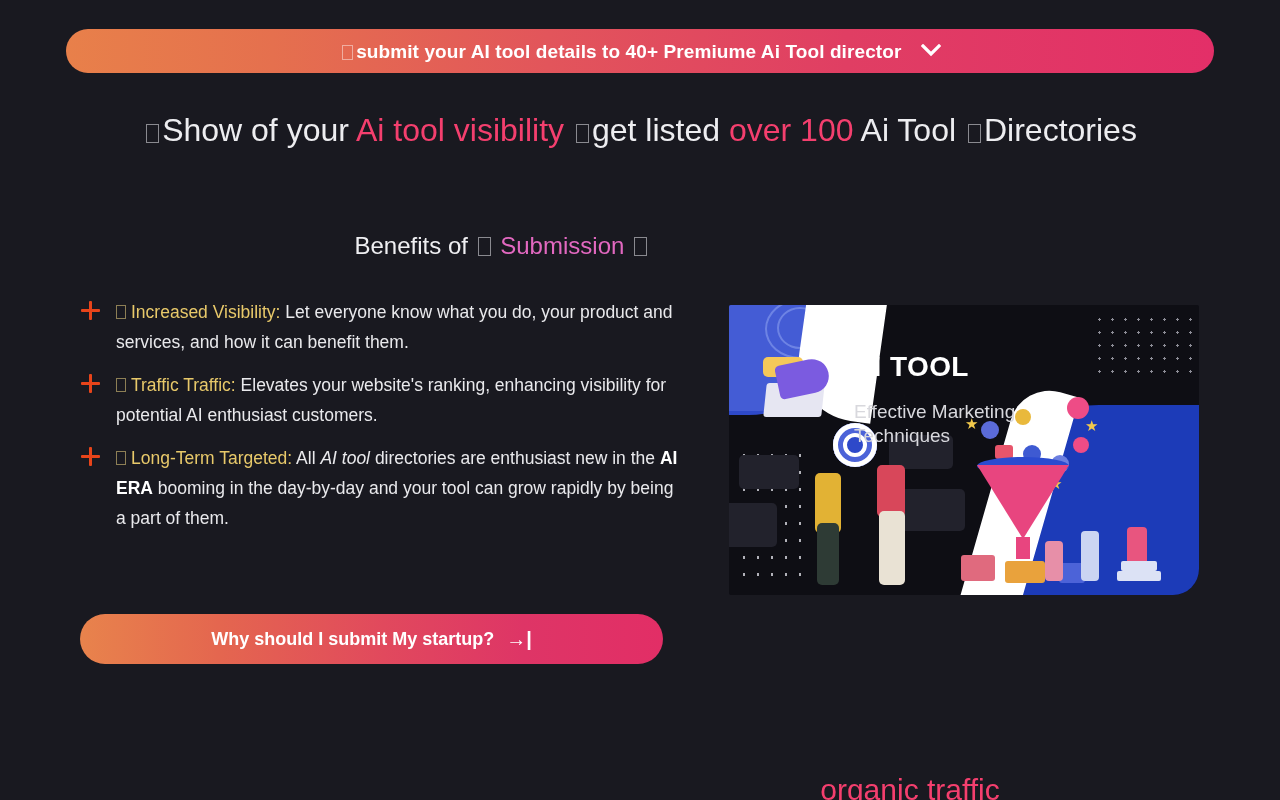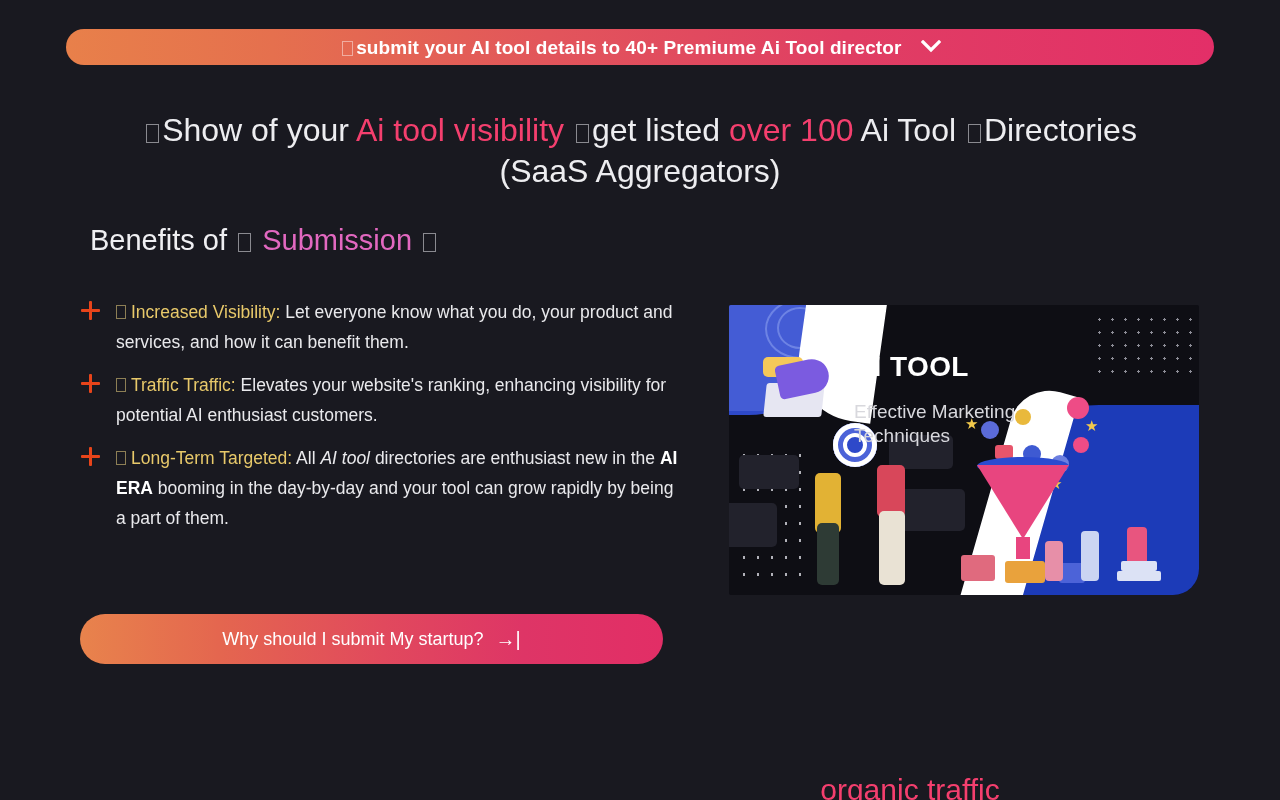--- a/index.html
+++ b/index.html
@@ -6,21 +6,21 @@
   html, body {
     width:1280px; height:800px;
     background:#191920;
     font-family:"Liberation Sans", sans-serif;
     overflow:hidden;
   }
   .page { position:relative; width:1280px; height:800px; background:#191920; }
 
   
   .banner {
-    position:absolute; left:66px; top:29px; width:1148px; height:36px;
+    position:absolute; left:66px; top:29px; width:1148px; height:44px;
     border-radius:26px;
     background:linear-gradient(90deg,#E8804A 0%,#E5704E 18%,#E2555B 42%,#E03E63 68%,#E32F68 100%);
     display:flex; align-items:center; justify-content:center;
     cursor:pointer;
   }
   .banner-text {
     color:#ffffff; font-size:19px; font-weight:bold; letter-spacing:.1px;
     white-space:nowrap;
   }
   .tofu { display:inline-block; width:11px; height:15px; border:1px solid #ffffff88;
@@ -34,23 +34,23 @@
   
   .hero {
     position:absolute; left:90px; top:110px; width:1100px;
     text-align:center; color:#EDEDF0;
     font-size:32px; line-height:41px; font-weight:400;
   }
   .pink { color:#F43F6E; }
 
   
   .benefits-head {
-    position:absolute; left:90px; top:220px; width:560px;
-    text-align:left; color:#EFEFF2;
-    font-size:29px; line-height:40px; font-weight:400;
+    position:absolute; left:90px; top:226px; width:560px;
+    text-align:right; color:#EFEFF2;
+    font-size:24px; line-height:40px; font-weight:400;
   }
   .orchid { color:#E268C0; }
 
   
   .bullets { position:absolute; left:80px; top:297px; width:600px; }
   .bullet { position:relative; padding-left:36px; margin-bottom:13px; }
   .plus {
     position:absolute; left:1px; top:4px; width:20px; height:20px;
   }
   .plus:before, .plus:after {
@@ -66,21 +66,21 @@
   .bld  { font-weight:bold; color:#ffffff; }
 
   
   .cta {
     position:absolute; left:80px; top:614px; width:583px; height:50px;
     border-radius:25px;
     background:linear-gradient(90deg,#E8834C 0%,#E4664F 24%,#E1495D 52%,#DE3566 76%,#E22E66 100%);
     display:flex; align-items:center; justify-content:center;
     cursor:pointer; border:none;
   }
-  .cta-text { color:#ffffff; font-size:18px; font-weight:normal; white-space:nowrap; }
+  .cta-text { color:#ffffff; font-size:18px; font-weight:bold; white-space:nowrap; }
   .arrow-bar { display:inline-block; margin-left:12px; font-size:20px; vertical-align:-1px; }
 
   
   .illus {
     position:absolute; left:729px; top:305px; width:470px; height:290px;
     border-radius:2px 2px 26px 2px; overflow:hidden; background:#0e0e14;
   }
   .il-title {
     position:absolute; left:124px; top:18px; color:#ffffff;
     font-size:28px; font-weight:bold; line-height:29px; letter-spacing:.4px;
@@ -206,21 +206,20 @@
       <span class="chev">
         <svg width="20" height="13" viewBox="0 0 20 13">
             <path d="M2 2 L10 10 L18 2" stroke="#ffffff" stroke-width="3.2" fill="none" stroke-linecap="square"></path>
           </svg>
       </span>
     </span>
   </div>
 
   <div class="hero">
     <span class="tofu-dark"></span><span>Show of your </span><span class="pink">Ai tool visibility</span> <span class="tofu-dark"></span><span>get listed </span><span class="pink">over 100</span><span> Ai Tool </span><span class="tofu-dark"></span><span>Directories</span><br>
-    <span>(SaaS Aggregators)</span>
   </div>
 
   <div class="benefits-head">
     <span>Benefits of </span><span class="tofu-dark"></span> <span class="orchid">Submission</span> <span class="tofu-dark"></span>
   </div>
 
   <div class="bullets">
 
     <div class="bullet">
       <span class="plus"></span>

